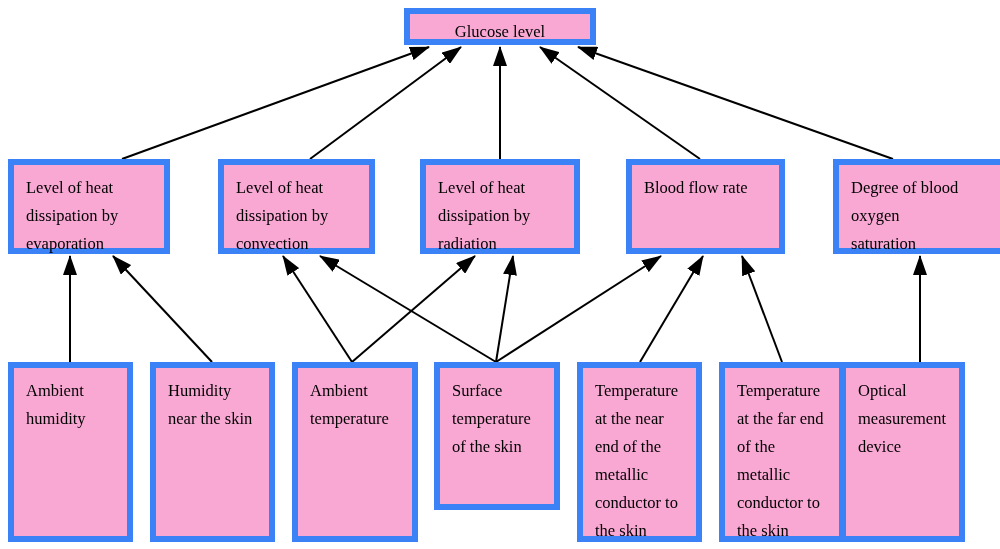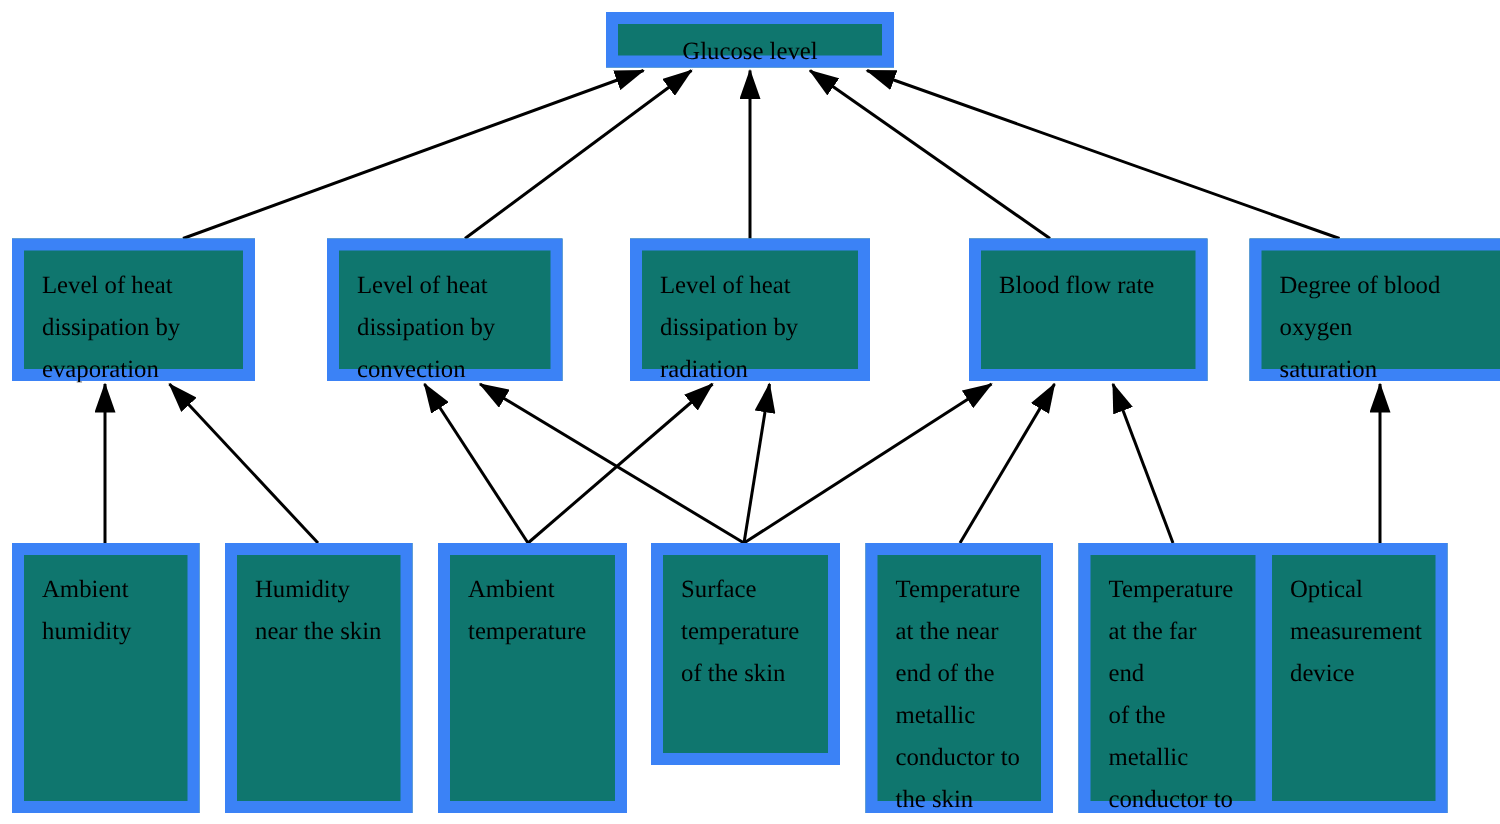--- a/index.html
+++ b/index.html
@@ -12,22 +12,22 @@
     position: relative;
     width: 1000px;
     height: 549px;
     background: #ffffff;
     font-family: "Liberation Serif", "DejaVu Serif", serif;
     overflow: hidden;
   }
   .node {
     position: absolute;
     box-sizing: border-box;
-    border: 8px solid #3b82f6;
-    background: #0f766e;
+    border: 6px solid #3b82f6;
+    background: #f9a8d4;
     color: #000000;
     font-size: 16.5px;
     line-height: 28px;
     padding: 9px 12px 4px 12px;
     text-align: left;
     white-space: pre-line;
     z-index: 2;
   }
   .node.root {
     text-align: center;
@@ -79,21 +79,21 @@
   <div id="middle-layer">
       <div class="node" style="left: 8px; top: 159px; width: 162px; height: 95px;">Level of heat
 dissipation by
 evaporation</div>
       <div class="node" style="left: 218px; top: 159px; width: 157px; height: 95px;">Level of heat
 dissipation by
 convection</div>
       <div class="node" style="left: 420px; top: 159px; width: 160px; height: 95px;">Level of heat
 dissipation by
 radiation</div>
-      <div class="node" style="left: 626px; top: 159px; width: 159px; height: 95px; margin-left: 20px;">Blood flow rate</div>
+      <div class="node" style="left: 626px; top: 159px; width: 159px; height: 95px;">Blood flow rate</div>
       <div class="node" style="left: 833px; top: 159px; width: 184px; height: 95px;">Degree of blood
 oxygen
 saturation</div>
     </div>
   <div id="bottom-layer">
       <div class="node" style="left: 8px; top: 362px; width: 125px; height: 180px;">Ambient
 humidity</div>
       <div class="node" style="left: 150px; top: 362px; width: 125px; height: 180px;">Humidity
 near the skin</div>
       <div class="node" style="left: 292px; top: 362px; width: 126px; height: 180px;">Ambient

